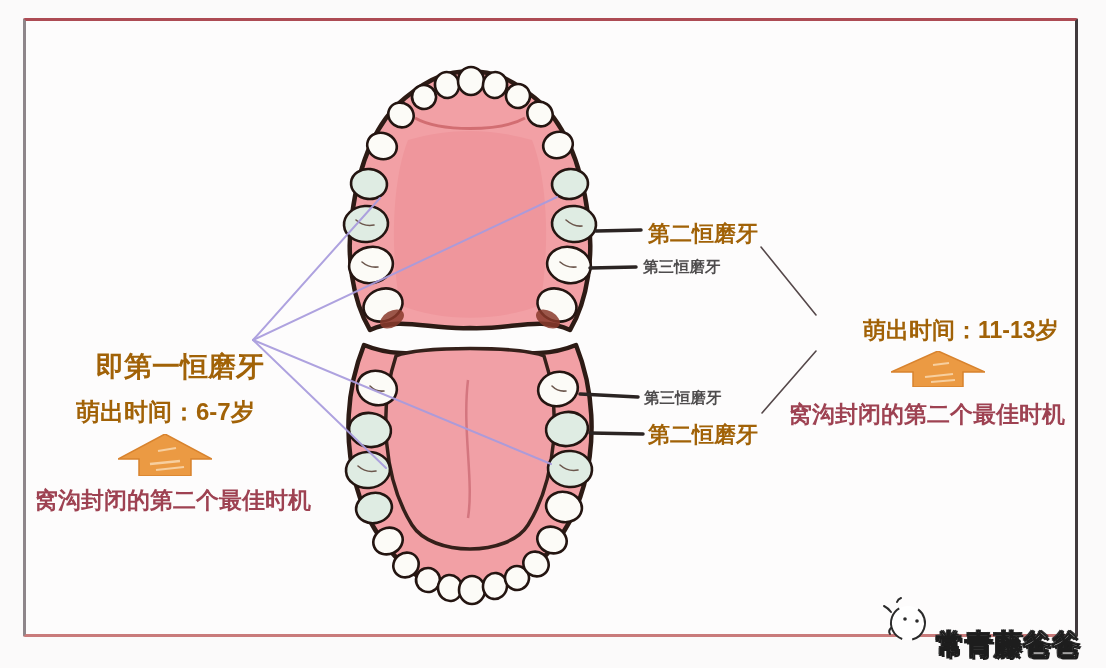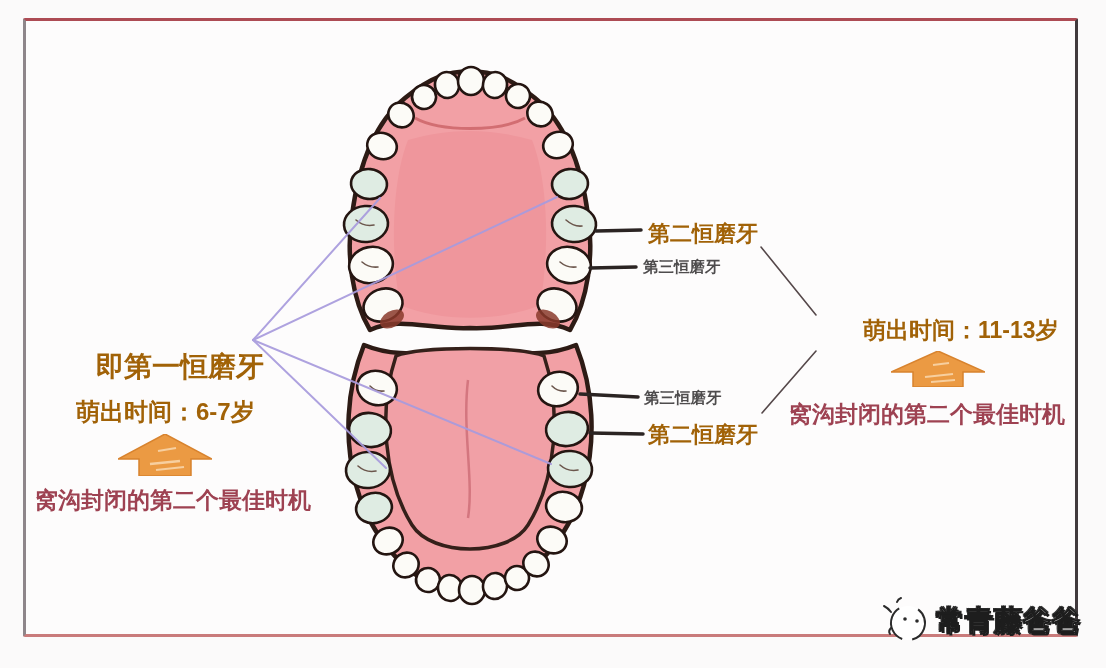--- a/index.html
+++ b/index.html
@@ -25,21 +25,21 @@
   .besttime-l{left:35px;top:485px;font-size:23px;font-weight:700;color:#9e4252;}
   .eruption-r{left:832px;top:315px;font-size:23px;font-weight:700;margin-left:31px;}
   .besttime-r{left:789px;top:399px;font-size:23px;font-weight:800;color:#9e4252;}
   .lbl-u2{left:648px;top:219px;font-size:22px;font-weight:700;}
   .lbl-u3{left:643px;top:257px;font-size:15.5px;font-weight:700;color:#3c3a3b;opacity:.9;}
   .lbl-l3{left:644px;top:388px;font-size:15.5px;font-weight:700;color:#3c3a3b;opacity:.9;}
   .lbl-l2{left:648px;top:420px;font-size:22px;font-weight:700;}
   .arrow{position:absolute;z-index:4;}
   .arrow-l{left:118px;top:434px;}
   .arrow-r{left:891px;top:351px;}
-  .watermark{position:absolute;left:936px;top:602px;z-index:6;
+  .watermark{position:absolute;left:936px;top:626px;z-index:6;
     font-size:28px;font-weight:700;letter-spacing:1px;color:#ffffff;
     -webkit-text-stroke:1px #1d1d1d;
     text-shadow:2px 2px 0 #1d1d1d,-1px -1px 0 #333,1px -1px 0 #333,-1px 1px 0 #333;}
   .logo{position:absolute;left:878px;top:596px;z-index:6;}
   .tw{fill:#fcfbf7;stroke:#241511;stroke-width:2.6px;}
   .tg{fill:#dfece3;stroke:#241511;stroke-width:2.6px;}
   .gum{fill:#f2a0a5;stroke:#2d1b15;stroke-width:4.5px;stroke-linejoin:round;}
   .pline{stroke:#a89bdd;stroke-width:2px;stroke-linecap:round;}
   .blk{stroke:#2b2423;stroke-width:3.5px;stroke-linecap:round;}
   .thin{stroke:#55484a;stroke-width:1.6px;stroke-linecap:round;}

